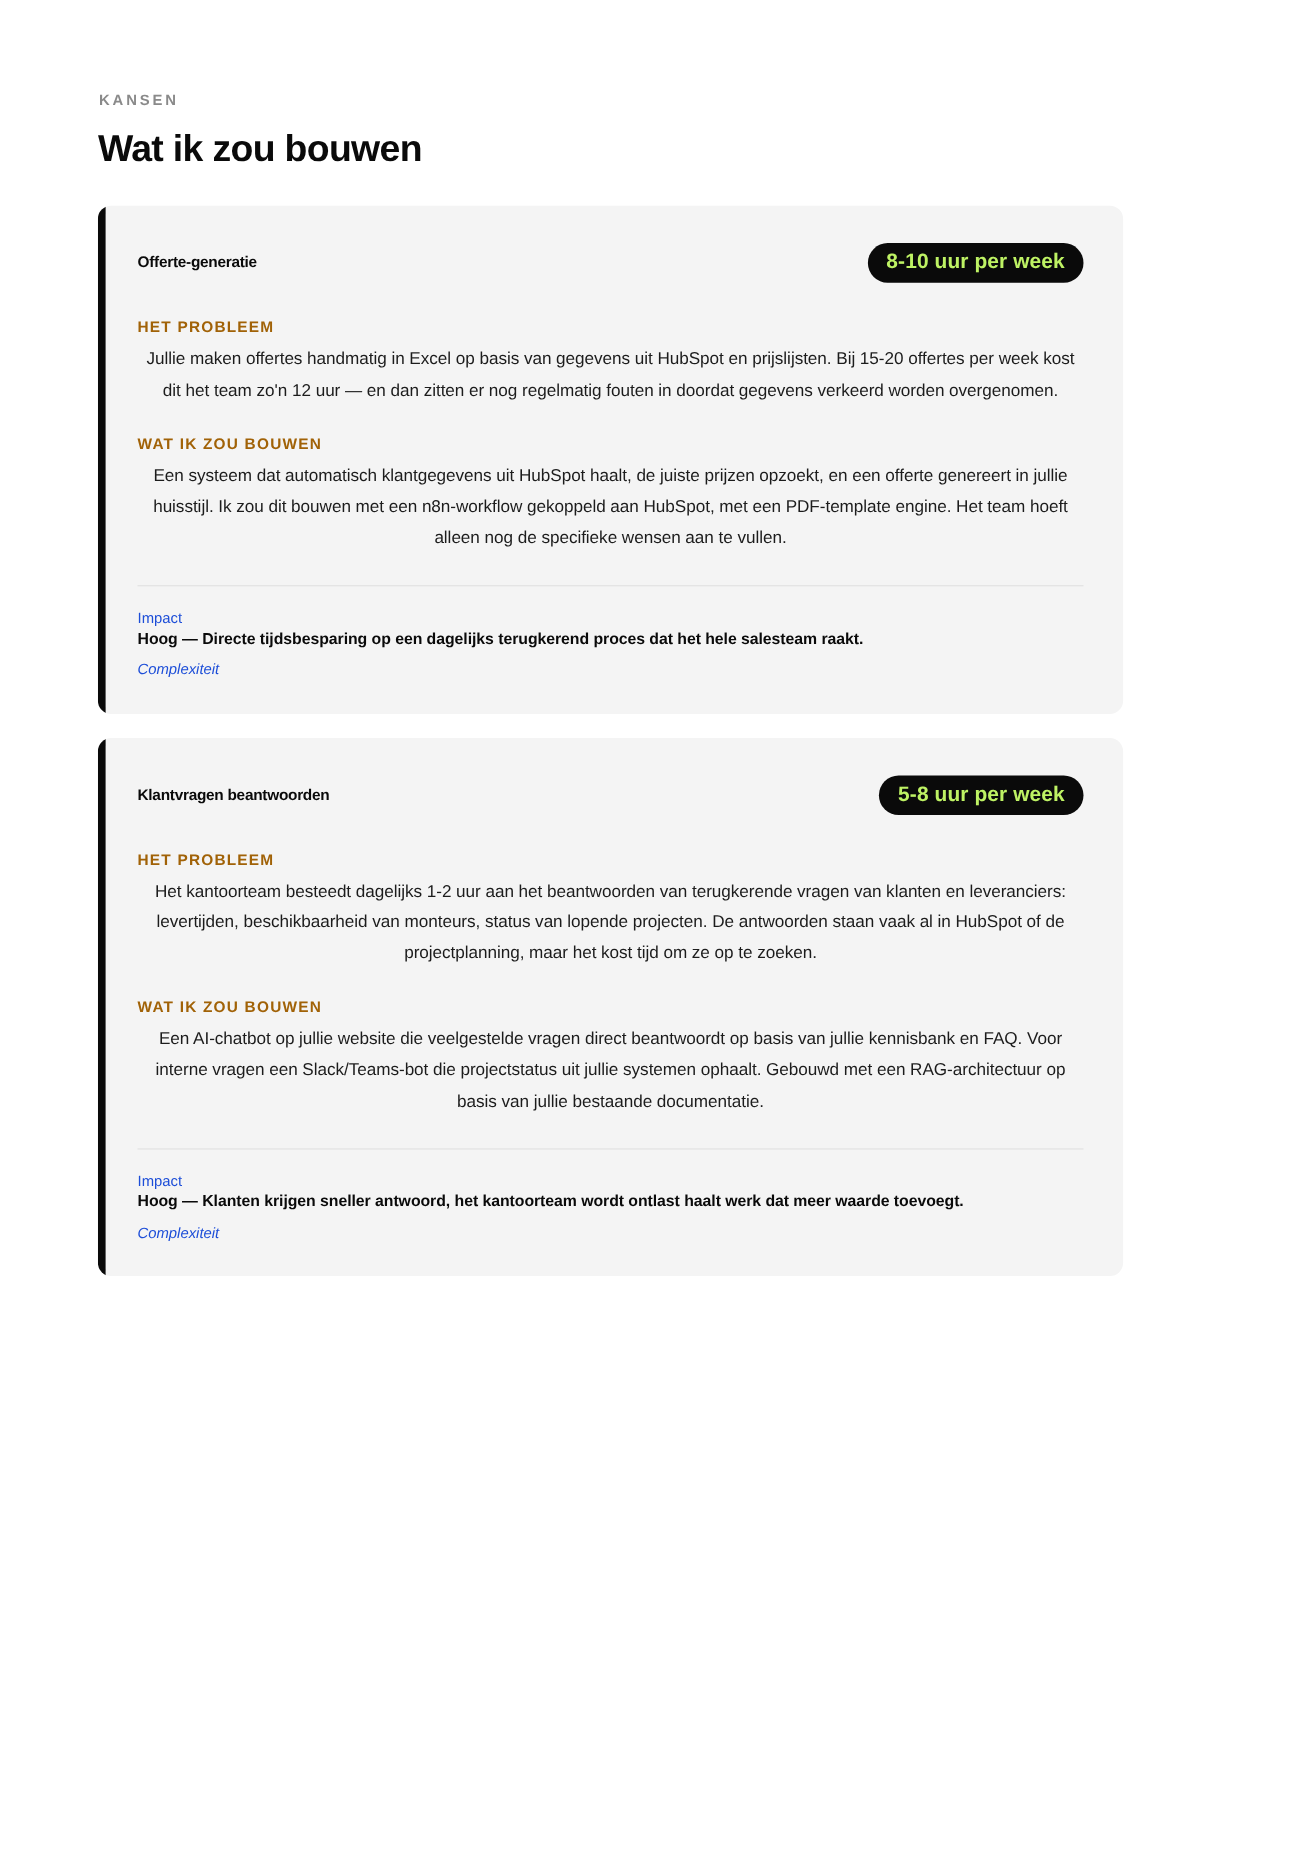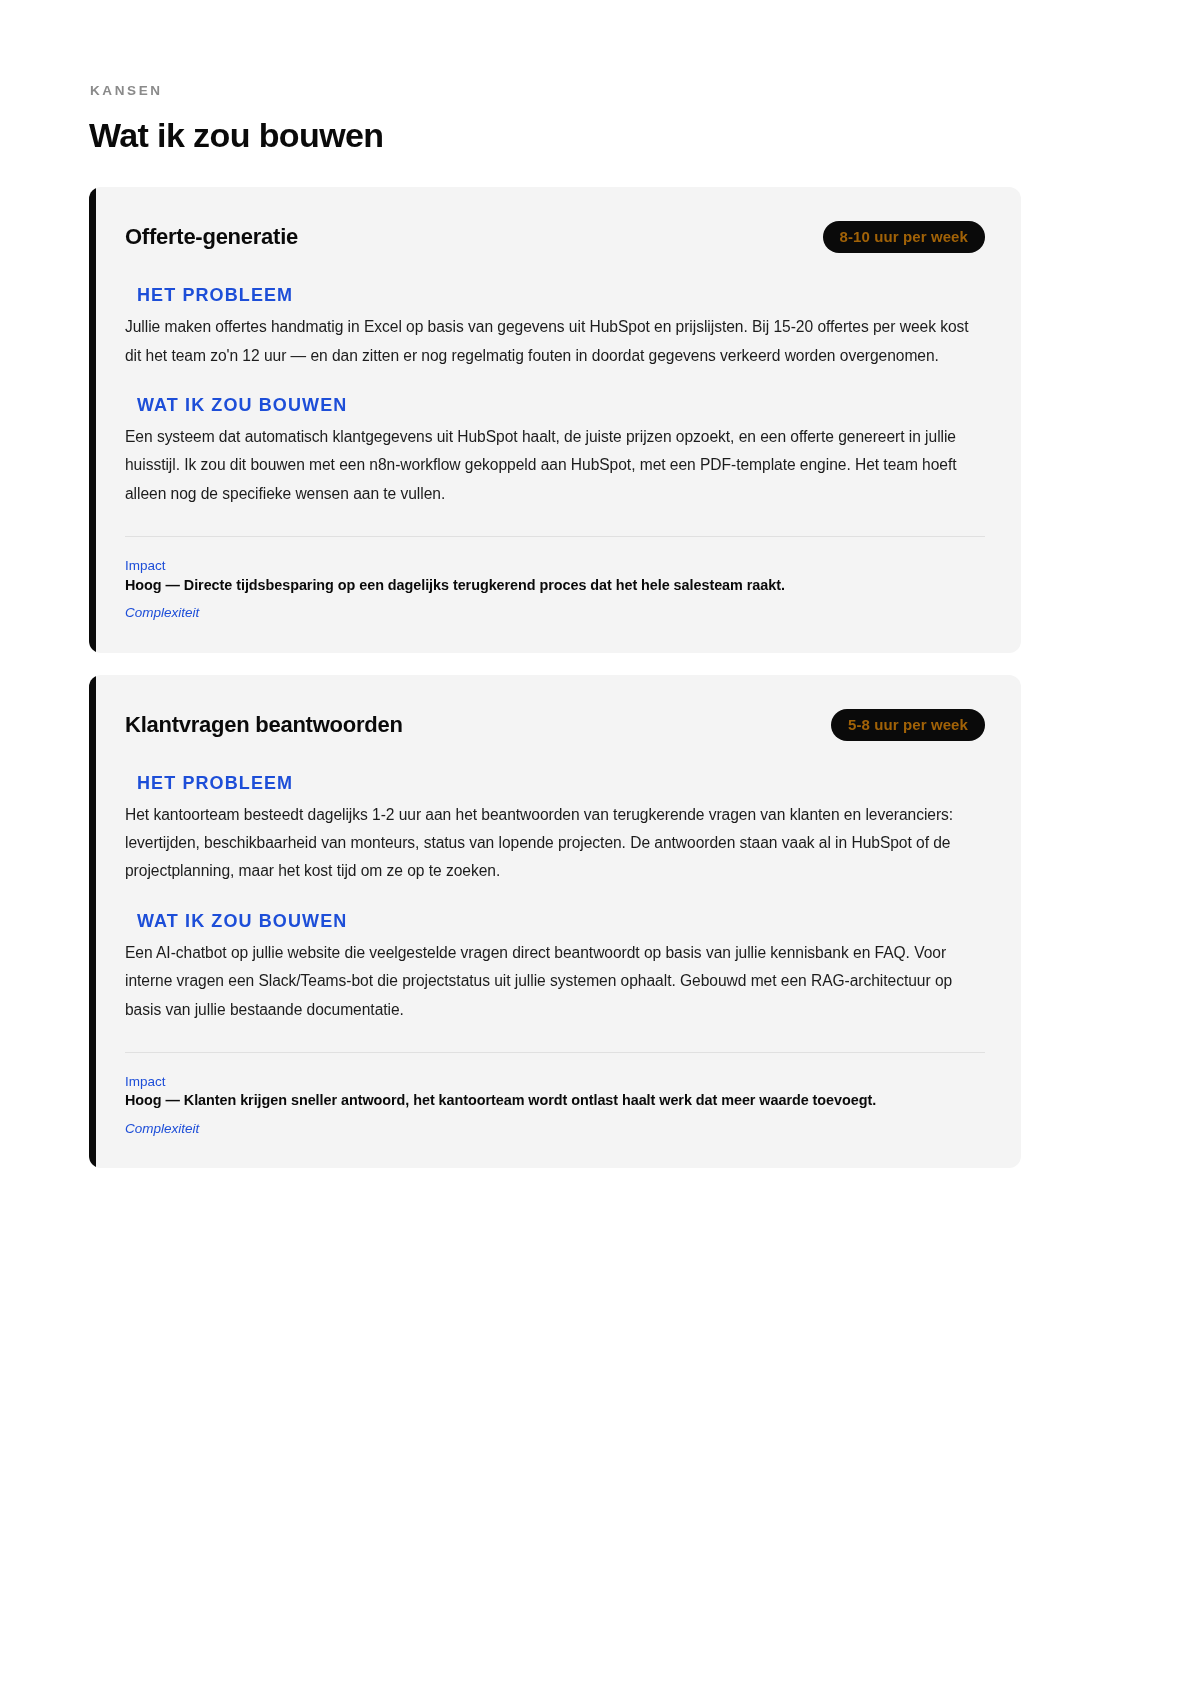--- a/index.html
+++ b/index.html
@@ -68,56 +68,57 @@
     border-top-left-radius: 12px;
     border-bottom-left-radius: 12px;
   }
   .card-head {
     display: flex;
     align-items: center;
     justify-content: space-between;
     margin-bottom: 33px;
   }
   .card-title {
-    font-size: 22px;
+    font-size: 14px;
     font-weight: bold;
     color: #0a0a0a;
     letter-spacing: -0.25px;
     line-height: 1.1;
     margin: 0;
   }
   .badge {
     background: #0a0a0a;
-    color: #a16207;
-    font-size: 15px;
+    color: #bef264;
+    font-size: 19px;
     font-weight: bold;
     border-radius: 999px;
     padding: 8px 17px 9px 17px;
     line-height: 1;
     white-space: nowrap;
     letter-spacing: 0.1px;
   }
 
   .section { margin-bottom: 26px; }
   .section:last-of-type { margin-bottom: 0; }
   .section-label {
-    font-size: 18px;
+    font-size: 14px;
     font-weight: bold;
     letter-spacing: 1.1px;
-    color: #1d4ed8;
+    color: #a16207;
     text-transform: uppercase;
     line-height: 1;
-    margin: 0 0 9px 12px;
+    margin: 0 0 9px 0;
   }
   .section-body {
     font-size: 15.6px;
     line-height: 1.82;
     color: #1c1c1c;
     margin: 0;
     letter-spacing: -0.05px;
+    text-align: center;
   }
 
   .divider {
     height: 1px;
     background: #e0e0e0;
     margin: 28px 0 19px 0;
   }
 
   .meta-row { margin-bottom: 8px; }
   .meta-row:last-child { margin-bottom: 0; font-style: italic; }

